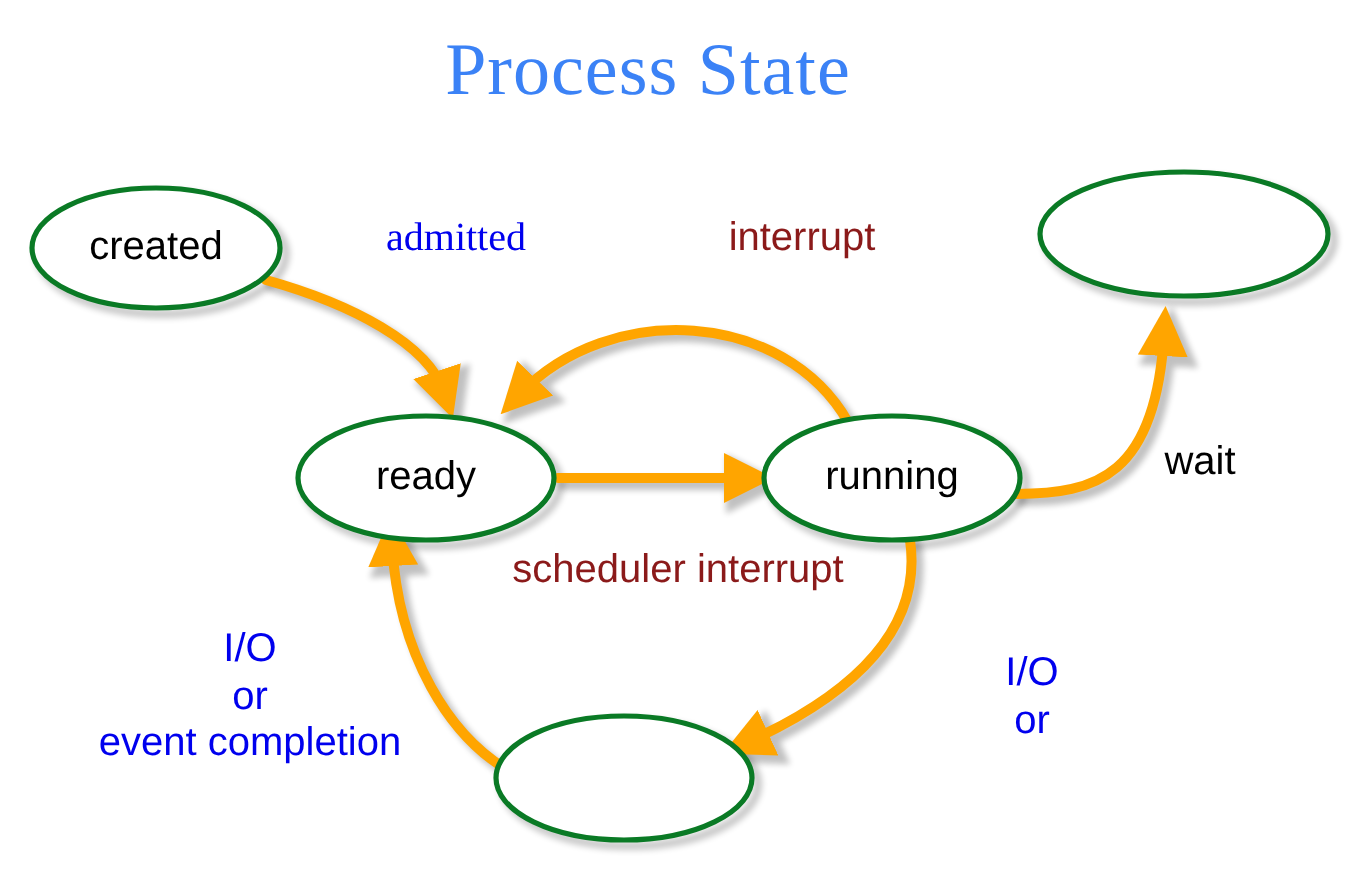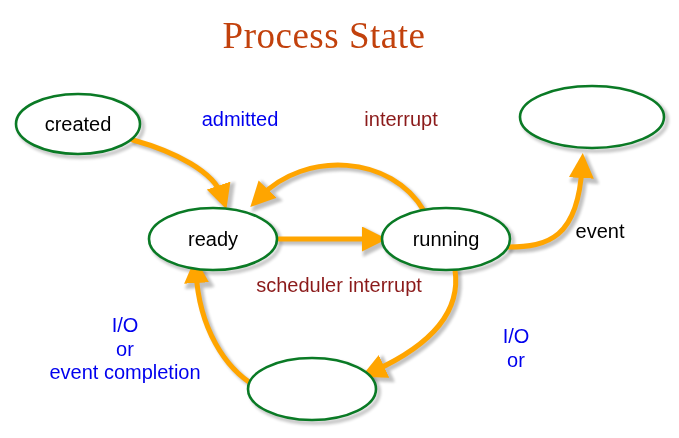--- a/index.html
+++ b/index.html
@@ -16,21 +16,21 @@
     font-family: "Liberation Sans", sans-serif;
   }
   #title {
     position: absolute;
     left: 0;
     top: 14px;
     width: 648px;
     text-align: center;
     font-family: "Liberation Serif", serif;
     font-size: 37px;
-    color: #c2410c;
+    color: #3b82f6;
     letter-spacing: 0.5px;
   }
   svg.layer {
     position: absolute;
     left: 0;
     top: 0;
     width: 679px;
     height: 438px;
   }
   .node-label {
@@ -113,24 +113,24 @@
       <ellipse cx="213" cy="239" rx="64" ry="31" fill="#ffffff" stroke="#0a7a25" stroke-width="2.6"></ellipse>
       <ellipse cx="446" cy="239" rx="64" ry="31" fill="#ffffff" stroke="#0a7a25" stroke-width="2.6"></ellipse>
       <ellipse cx="312" cy="389" rx="64" ry="31" fill="#ffffff" stroke="#0a7a25" stroke-width="2.6"></ellipse>
     </g>
   </svg>
 
   <div class="node-label" style="left:78px;  top:124px;">created</div>
   <div class="node-label" style="left:213px; top:239px;">ready</div>
   <div class="node-label" style="left:446px; top:239px;">running</div>
 
-  <div class="edge-label lbl-blue" style="left:240px; top:120px;">admitted</div>
+  <div class="edge-label lbl-blue" style="left:228px; top:120px;font-family:Liberation Serif, serif;">admitted</div>
   <div class="edge-label lbl-red" style="left:401px; top:120px;">interrupt</div>
   <div class="edge-label lbl-red" style="left:339px; top:286px;">scheduler interrupt</div>
-  <div class="edge-label lbl-black" style="left:600px; top:232px;">event</div>
+  <div class="edge-label lbl-black" style="left:600px; top:232px;">wait</div>
 
   <div class="edge-label lbl-blue multi" style="left:516px; top:349px;">
       <div>I/O</div>
       <div>or</div>
     </div>
   <div class="edge-label lbl-blue multi" style="left:125px; top:349px;">
       <div>I/O</div>
       <div>or</div>
       <div>event completion</div>
     </div>

